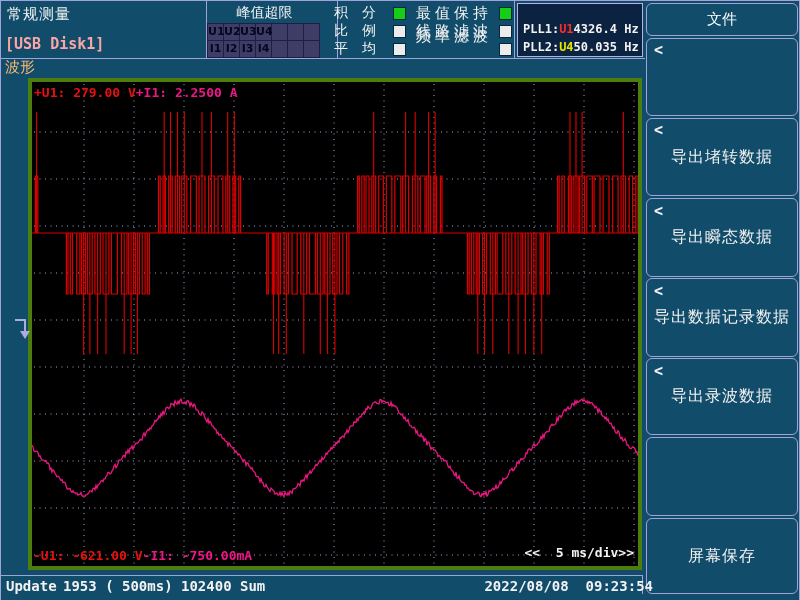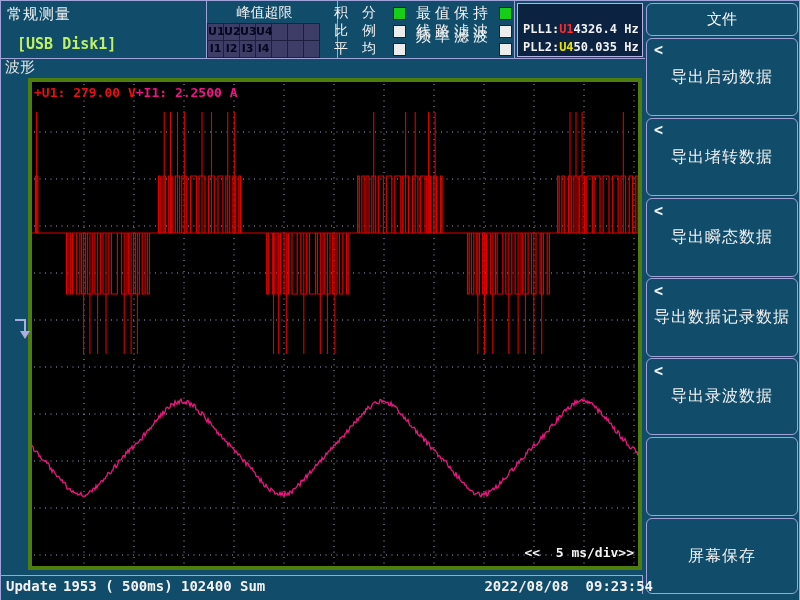--- a/index.html
+++ b/index.html
@@ -10,33 +10,33 @@
     box-sizing:border-box;
     font-family:"DejaVu Sans","Liberation Sans",sans-serif;
     color:#F2F2F2;
   }
   .mono{font-family:"DejaVu Sans Mono","Liberation Mono",monospace;}
   .abs{position:absolute;}
   
   .vdiv{position:absolute;top:0;width:1px;height:57px;background:#9FA3D9;}
   .hline{position:absolute;left:0;top:57px;width:644px;height:1px;background:#9FA3D9;}
   .mode-label{left:6px;top:4px;font-size:15px;letter-spacing:1px;}
-  .usb-label{left:16px;top:34px;font-size:15px;font-weight:bold;color:#bef264;}
+  .usb-label{left:4px;top:34px;font-size:15px;font-weight:bold;color:#fca5a5;}
   .peak-title{left:207px;top:3px;width:113px;text-align:center;font-size:14px;}
   .peak-grid{left:206px;top:22px;display:grid;grid-template-columns:repeat(7,15px);grid-auto-rows:16px;gap:1px;background:#1E1E3E;padding:1px;}
   .peak-cell{background:#3D3D68;color:#05051E;font-size:11px;font-weight:bold;line-height:16px;text-align:center;}
   .tchar{position:absolute;font-size:14px;width:16px;text-align:center;}
   .flabel{position:absolute;font-size:15px;letter-spacing:4px;white-space:nowrap;}
   .cb{position:absolute;width:11px;height:11px;border:1px solid #06283C;}
   .pll-box{left:516px;top:2px;width:126px;height:54px;background:#0B2240;border:1px solid #B4B4E4;box-sizing:border-box;}
   .pll-row{position:absolute;left:5px;right:4px;height:16px;display:flex;align-items:center;
            font-size:12px;font-weight:bold;font-family:"DejaVu Sans Mono","Liberation Mono",monospace;white-space:pre;text-align:center;}
   .pll-val{margin-left:auto;}
   
-  .view-label{left:4px;top:57px;font-size:15px;color:#e5e5e5;}
+  .view-label{left:4px;top:57px;font-size:15px;color:#fdba74;}
   
   .plot{left:27px;top:77px;width:606px;height:484px;background:#000;border:4px solid #4d7c0f;}
   .plot svg{position:absolute;left:0;top:0;}
   .ov{position:absolute;font-size:13px;font-weight:bold;font-family:"DejaVu Sans Mono","Liberation Mono",monospace;white-space:pre;}
   .ov-top{left:2px;top:3px;}
   .ov-bottom{left:1px;top:466px;}
   .ov-tb{right:4px;top:463px;color:#F2F2F2;}
   .trigger{left:13px;top:313px;width:18px;height:28px;}
   
   .sb-box{position:absolute;left:645px;width:152px;border:1px solid #9FA3D9;border-radius:6px;box-sizing:border-box;background:transparent;}
@@ -137,34 +137,34 @@
         <line x1="2" y1="285" x2="604" y2="285" stroke="#9CA2CE" stroke-width="1" stroke-dasharray="1 4.5"></line>
         <line x1="2" y1="332" x2="604" y2="332" stroke="#9CA2CE" stroke-width="1" stroke-dasharray="1 4.5"></line>
         <line x1="2" y1="379" x2="604" y2="379" stroke="#9CA2CE" stroke-width="1" stroke-dasharray="1 4.5"></line>
         <line x1="2" y1="426" x2="604" y2="426" stroke="#9CA2CE" stroke-width="1" stroke-dasharray="1 4.5"></line>
         <line x1="2" y1="473" x2="604" y2="473" stroke="#9CA2CE" stroke-width="1" stroke-dasharray="1 4.5"></line>
         <path d="M0 151L606 151M3.4 151L3.4 94L5.8 94L5.8 151M34.4 151L34.4 212L36.0 212L36.0 151M38.3 151L38.3 212L40.5 212L40.5 151M44.7 151L44.7 212L47.9 212L47.9 151M49.6 151L49.6 212L53.5 212L53.5 151M55.5 151L55.5 212L60.2 212L60.2 151M62.9 151L62.9 212L68.3 212L68.3 151M71.0 151L71.0 212L76.9 212L76.9 151M79.4 151L79.4 212L85.4 212L85.4 151M89.5 151L89.5 212L95.0 212L95.0 151M96.7 151L96.7 212L101.5 212L101.5 151M103.4 151L103.4 212L107.4 212L107.4 151M110.2 151L110.2 212L113.1 212L113.1 151M115.3 151L115.3 212L117.4 212L117.4 151M126.5 151L126.5 94L128.2 94L128.2 151M131.0 151L131.0 94L133.5 94L133.5 151M136.7 151L136.7 94L140.2 94L140.2 151M143.3 151L143.3 94L147.6 94L147.6 151M149.7 151L149.7 94L154.8 94L154.8 151M158.6 151L158.6 94L164.4 94L164.4 151M167.0 151L167.0 94L173.0 94L173.0 151M176.6 151L176.6 94L182.3 94L182.3 151M186.0 151L186.0 94L190.9 94L190.9 151M193.8 151L193.8 94L197.7 94L197.7 151M200.9 151L200.9 94L203.7 94L203.7 151M206.8 151L206.8 94L208.6 94L208.6 151M234.7 151L234.7 212L236.3 212L236.3 151M240.3 151L240.3 212L242.8 212L242.8 151M245.1 151L245.1 212L248.4 212L248.4 151M252.1 151L252.1 212L256.4 212L256.4 151M260.0 151L260.0 212L265.2 212L265.2 151M268.8 151L268.8 212L274.7 212L274.7 151M277.5 151L277.5 212L283.5 212L283.5 151M285.4 151L285.4 212L291.1 212L291.1 151M292.8 151L292.8 212L298.0 212L298.0 151M300.7 151L300.7 212L305.0 212L305.0 151M307.5 151L307.5 212L310.8 212L310.8 151M314.6 151L314.6 212L316.9 212L316.9 151M325.6 151L325.6 94L327.3 94L327.3 151M329.8 151L329.8 94L332.1 94L332.1 151M334.0 151L334.0 94L337.0 94L337.0 151M339.8 151L339.8 94L343.7 94L343.7 151M346.7 151L346.7 94L351.4 94L351.4 151M354.3 151L354.3 94L359.8 94L359.8 151M362.8 151L362.8 94L368.8 94L368.8 151M370.7 151L370.7 94L376.6 94L376.6 151M380.4 151L380.4 94L385.9 94L385.9 151M388.3 151L388.3 94L393.0 94L393.0 151M394.7 151L394.7 94L398.5 94L398.5 151M401.8 151L401.8 94L404.5 94L404.5 151M408.4 151L408.4 94L410.0 94L410.0 151M435.5 151L435.5 212L437.2 212L437.2 151M439.4 151L439.4 212L441.8 212L441.8 151M444.2 151L444.2 212L447.4 212L447.4 151M450.5 151L450.5 212L454.6 212L454.6 151M458.3 151L458.3 212L463.4 212L463.4 151M465.1 151L465.1 212L470.8 212L470.8 151M473.8 151L473.8 212L479.8 212L479.8 151M483.1 151L483.1 212L489.0 212L489.0 151M490.7 151L490.7 212L496.1 212L496.1 151M499.5 151L499.5 212L504.0 212L504.0 151M508.1 151L508.1 212L511.4 212L511.4 151M515.2 151L515.2 212L517.3 212L517.3 151M525.6 151L525.6 94L527.2 94L527.2 151M529.9 151L529.9 94L532.3 94L532.3 151M536.4 151L536.4 94L539.7 94L539.7 151M541.9 151L541.9 94L546.1 94L546.1 151M547.7 151L547.7 94L552.6 94L552.6 151M554.8 151L554.8 94L560.3 94L560.3 151M562.1 151L562.1 94L568.0 94L568.0 151M571.1 151L571.1 94L577.0 94L577.0 151M580.7 151L580.7 94L586.1 94L586.1 151M589.0 151L589.0 94L593.6 94L593.6 151M597.2 151L597.2 94L600.6 94L600.6 151M603.8 151L603.8 94L606.0 94L606.0 151" fill="none" stroke="#DE0000" stroke-width="1.2"></path>
         <path d="M4.6 151L4.6 30M51.6 151L51.6 272M57.9 151L57.9 272M65.6 151L65.6 272M74.0 151L74.0 272M92.2 151L92.2 272M99.1 151L99.1 272M105.4 151L105.4 272M132.2 151L132.2 30M138.5 151L138.5 30M145.5 151L145.5 30M152.3 151L152.3 30M170.0 151L170.0 30M179.5 151L179.5 30M195.7 151L195.7 30M202.3 151L202.3 30M241.5 151L241.5 272M246.7 151L246.7 272M254.3 151L254.3 272M271.8 151L271.8 272M288.3 151L288.3 272M295.4 151L295.4 272M302.9 151L302.9 272M341.7 151L341.7 30M373.6 151L373.6 30M383.2 151L383.2 30M396.6 151L396.6 30M403.1 151L403.1 30M445.8 151L445.8 272M452.5 151L452.5 272M460.8 151L460.8 272M476.8 151L476.8 272M486.1 151L486.1 272M493.4 151L493.4 272M501.8 151L501.8 272M509.7 151L509.7 272M538.0 151L538.0 30M544.0 151L544.0 30M550.1 151L550.1 30M591.3 151L591.3 30" fill="none" stroke="#DE0000" stroke-width="1.1"></path>
         <polyline points="0,363.5 1,364.8 2,369.2 3,369.8 4,369.1 5,369.1 6,370.8 7,374.5 8,373.8 9,376.4 10,378.1 11,378.1 12,378.5 13,379.3 14,378.5 15,381.4 16,380.8 17,382.0 18,387.3 19,386.2 20,390.2 21,387.7 22,389.0 23,391.2 24,393.0 25,394.9 26,394.2 27,394.7 28,397.0 29,398.3 30,397.6 31,400.7 32,400.2 33,400.6 34,403.3 35,406.9 36,407.0 37,406.8 38,406.5 39,409.2 40,410.4 41,408.7 42,410.5 43,410.6 44,411.9 45,411.0 46,413.1 47,412.4 48,412.4 49,410.4 50,413.8 51,414.3 52,413.9 53,414.3 54,412.9 55,412.6 56,411.9 57,410.3 58,408.7 59,409.0 60,409.8 61,406.4 62,406.0 63,407.8 64,403.3 65,406.2 66,402.9 67,402.3 68,401.2 69,399.0 70,398.3 71,399.7 72,396.9 73,396.8 74,394.5 75,393.5 76,390.4 77,390.5 78,391.9 79,391.4 80,388.9 81,387.7 82,384.1 83,382.6 84,385.8 85,384.2 86,381.2 87,377.9 88,378.1 89,378.0 90,376.4 91,373.9 92,373.6 93,375.1 94,369.9 95,371.0 96,367.8 97,370.7 98,366.2 99,366.3 100,364.0 101,367.1 102,364.0 103,362.7 104,361.1 105,361.6 106,360.8 107,359.5 108,357.4 109,357.9 110,358.0 111,352.9 112,351.0 113,354.0 114,350.9 115,348.9 116,347.4 117,348.4 118,346.1 119,346.8 120,344.0 121,343.2 122,341.6 123,338.4 124,339.5 125,337.6 126,337.0 127,333.7 128,335.5 129,331.8 130,333.6 131,328.8 132,332.1 133,330.0 134,325.9 135,325.3 136,325.6 137,326.6 138,325.4 139,321.5 140,322.1 141,322.0 142,324.0 143,318.9 144,320.8 145,322.2 146,319.2 147,321.5 148,318.2 149,317.1 150,320.9 151,321.4 152,320.5 153,320.0 154,322.0 155,318.9 156,318.8 157,320.6 158,324.2 159,320.8 160,322.9 161,324.7 162,322.2 163,323.1 164,327.6 165,327.8 166,328.4 167,331.6 168,332.3 169,333.2 170,329.9 171,331.0 172,333.1 173,336.1 174,337.9 175,340.0 176,336.8 177,341.2 178,339.5 179,341.1 180,344.0 181,344.2 182,346.0 183,346.9 184,347.5 185,351.4 186,350.2 187,353.1 188,352.4 189,352.6 190,355.9 191,356.7 192,356.5 193,359.0 194,359.4 195,359.8 196,363.8 197,361.0 198,362.4 199,364.6 200,365.0 201,366.4 202,367.2 203,370.3 204,369.0 205,370.8 206,373.0 207,371.9 208,373.0 209,375.5 210,377.2 211,379.7 212,377.6 213,378.6 214,383.4 215,380.6 216,381.2 217,384.0 218,384.8 219,386.9 220,385.7 221,388.6 222,389.8 223,390.6 224,394.0 225,394.8 226,394.5 227,396.2 228,399.7 229,396.7 230,400.4 231,400.7 232,404.3 233,404.8 234,402.5 235,404.9 236,406.3 237,408.2 238,409.4 239,406.2 240,407.1 241,408.4 242,409.4 243,412.0 244,411.4 245,411.1 246,413.1 247,413.0 248,410.2 249,413.5 250,410.4 251,413.4 252,414.3 253,410.0 254,412.2 255,413.2 256,410.7 257,412.9 258,409.1 259,409.7 260,411.3 261,407.0 262,406.6 263,406.6 264,405.7 265,404.7 266,401.6 267,402.0 268,404.0 269,398.5 270,399.3 271,397.8 272,399.0 273,395.4 274,393.0 275,396.1 276,392.1 277,391.6 278,388.9 279,391.2 280,389.3 281,387.1 282,386.9 283,384.2 284,382.5 285,383.4 286,381.7 287,379.9 288,378.3 289,380.0 290,375.4 291,377.5 292,376.4 293,374.6 294,371.2 295,372.1 296,370.0 297,368.8 298,368.6 299,365.7 300,367.0 301,365.0 302,362.9 303,363.6 304,360.5 305,361.5 306,359.1 307,360.1 308,355.8 309,356.0 310,354.7 311,354.1 312,355.2 313,351.8 314,351.2 315,348.1 316,350.4 317,348.3 318,344.4 319,343.9 320,343.9 321,343.7 322,339.8 323,340.3 324,340.4 325,336.9 326,338.4 327,335.3 328,334.6 329,334.9 330,331.8 331,332.2 332,329.9 333,330.6 334,326.7 335,327.5 336,324.4 337,325.6 338,326.8 339,325.9 340,323.0 341,321.0 342,320.5 343,319.8 344,320.3 345,321.6 346,321.6 347,321.8 348,317.4 349,317.5 350,320.4 351,318.7 352,319.5 353,319.7 354,321.0 355,320.4 356,320.3 357,323.5 358,323.6 359,320.2 360,324.2 361,322.6 362,324.0 363,324.0 364,324.8 365,325.6 366,328.2 367,331.3 368,331.5 369,332.8 370,332.1 371,334.2 372,336.6 373,335.2 374,338.7 375,339.4 376,337.5 377,341.6 378,343.6 379,343.8 380,345.6 381,346.0 382,345.1 383,346.2 384,350.9 385,348.9 386,352.9 387,353.6 388,354.5 389,351.9 390,354.8 391,354.4 392,359.7 393,356.4 394,357.7 395,363.3 396,359.9 397,360.4 398,364.4 399,367.3 400,365.6 401,366.6 402,368.0 403,367.9 404,369.4 405,370.7 406,374.7 407,373.6 408,374.1 409,377.0 410,376.7 411,376.8 412,379.0 413,378.5 414,378.7 415,380.8 416,384.2 417,385.6 418,384.3 419,387.3 420,388.5 421,389.1 422,392.5 423,393.8 424,390.3 425,395.9 426,396.2 427,393.8 428,397.9 429,399.2 430,400.4 431,400.5 432,400.6 433,403.3 434,403.0 435,406.1 436,405.9 437,407.6 438,408.5 439,408.3 440,408.8 441,409.6 442,412.5 443,412.3 444,411.7 445,411.3 446,410.2 447,410.8 448,414.0 449,414.7 450,411.7 451,413.0 452,410.9 453,412.5 454,409.6 455,414.0 456,412.8 457,408.5 458,409.2 459,408.8 460,407.4 461,406.2 462,407.8 463,406.5 464,403.4 465,406.3 466,405.5 467,403.4 468,399.6 469,401.7 470,399.6 471,396.3 472,397.4 473,396.7 474,396.1 475,395.6 476,393.4 477,390.9 478,388.0 479,387.7 480,386.4 481,388.8 482,388.0 483,385.3 484,385.0 485,380.0 486,380.9 487,381.5 488,378.6 489,376.6 490,377.7 491,376.9 492,376.3 493,375.4 494,371.0 495,371.6 496,367.9 497,366.9 498,367.1 499,368.3 500,366.6 501,363.6 502,361.7 503,363.9 504,363.2 505,362.9 506,361.1 507,360.3 508,357.7 509,354.7 510,356.6 511,352.5 512,355.4 513,351.4 514,350.3 515,349.5 516,349.8 517,349.5 518,344.5 519,343.5 520,342.1 521,343.5 522,342.9 523,342.5 524,341.5 525,335.8 526,338.4 527,333.9 528,333.5 529,335.2 530,333.7 531,330.5 532,328.4 533,327.4 534,329.0 535,326.5 536,325.1 537,327.1 538,326.7 539,325.3 540,321.5 541,321.4 542,323.4 543,318.9 544,321.7 545,318.8 546,320.3 547,319.7 548,318.7 549,318.1 550,317.1 551,319.3 552,317.6 553,319.0 554,320.5 555,319.0 556,321.3 557,319.5 558,321.4 559,320.4 560,320.8 561,322.9 562,323.4 563,325.7 564,324.4 565,326.4 566,330.3 567,327.0 568,329.7 569,329.2 570,333.6 571,334.1 572,334.5 573,336.6 574,335.2 575,338.3 576,336.9 577,340.5 578,341.6 579,341.2 580,343.6 581,346.2 582,345.0 583,349.2 584,351.0 585,351.3 586,348.7 587,350.0 588,355.1 589,356.7 590,355.2 591,358.9 592,358.3 593,356.6 594,359.1 595,363.1 596,363.0 597,364.9 598,366.4 599,366.6 600,365.6 601,364.7 602,365.9 603,366.8 604,370.5 605,370.0 606,373.7 " fill="none" stroke="#EA1780" stroke-width="1.3"></polyline>
       </svg>
     <div class="ov ov-top"><span style="color: rgb(232, 16, 16);">+U1: 279.00 V</span><span style="color: rgb(238, 22, 135);">+I1: 2.2500 A</span></div>
+    <div class="ov ov-bottom"><span style="color: rgb(232, 16, 16);">-U1: -621.00 V</span><span style="color: rgb(238, 22, 135);">-I1: -750.00mA</span></div>
     <div class="ov ov-tb">&lt;&lt;  5 ms/div&gt;&gt;</div>
   </div>
 
   <svg class="abs trigger" viewBox="0 0 18 28">
     <path d="M1 6 H11 V18" fill="none" stroke="#A9ADDF" stroke-width="2"></path>
     <path d="M6 17 H16 L11 25 Z" fill="#A9ADDF"></path>
   </svg>
 
   <div class="sb-box sb-title">
     <span>文件</span>
   </div>
   <div class="sb-box sb-btn" style="top:37px;height:78px">
     <span class="sb-arrow">&lt;</span>
-    <span class="sb-label">导出启动数据</span>
   </div>
   <div class="sb-box sb-btn" style="top:117px;height:78px">
     <span class="sb-arrow">&lt;</span>
     <span class="sb-label">导出堵转数据</span>
   </div>
   <div class="sb-box sb-btn" style="top:197px;height:79px">
     <span class="sb-arrow">&lt;</span>
     <span class="sb-label">导出瞬态数据</span>
   </div>
   <div class="sb-box sb-btn" style="top:277px;height:79px">

